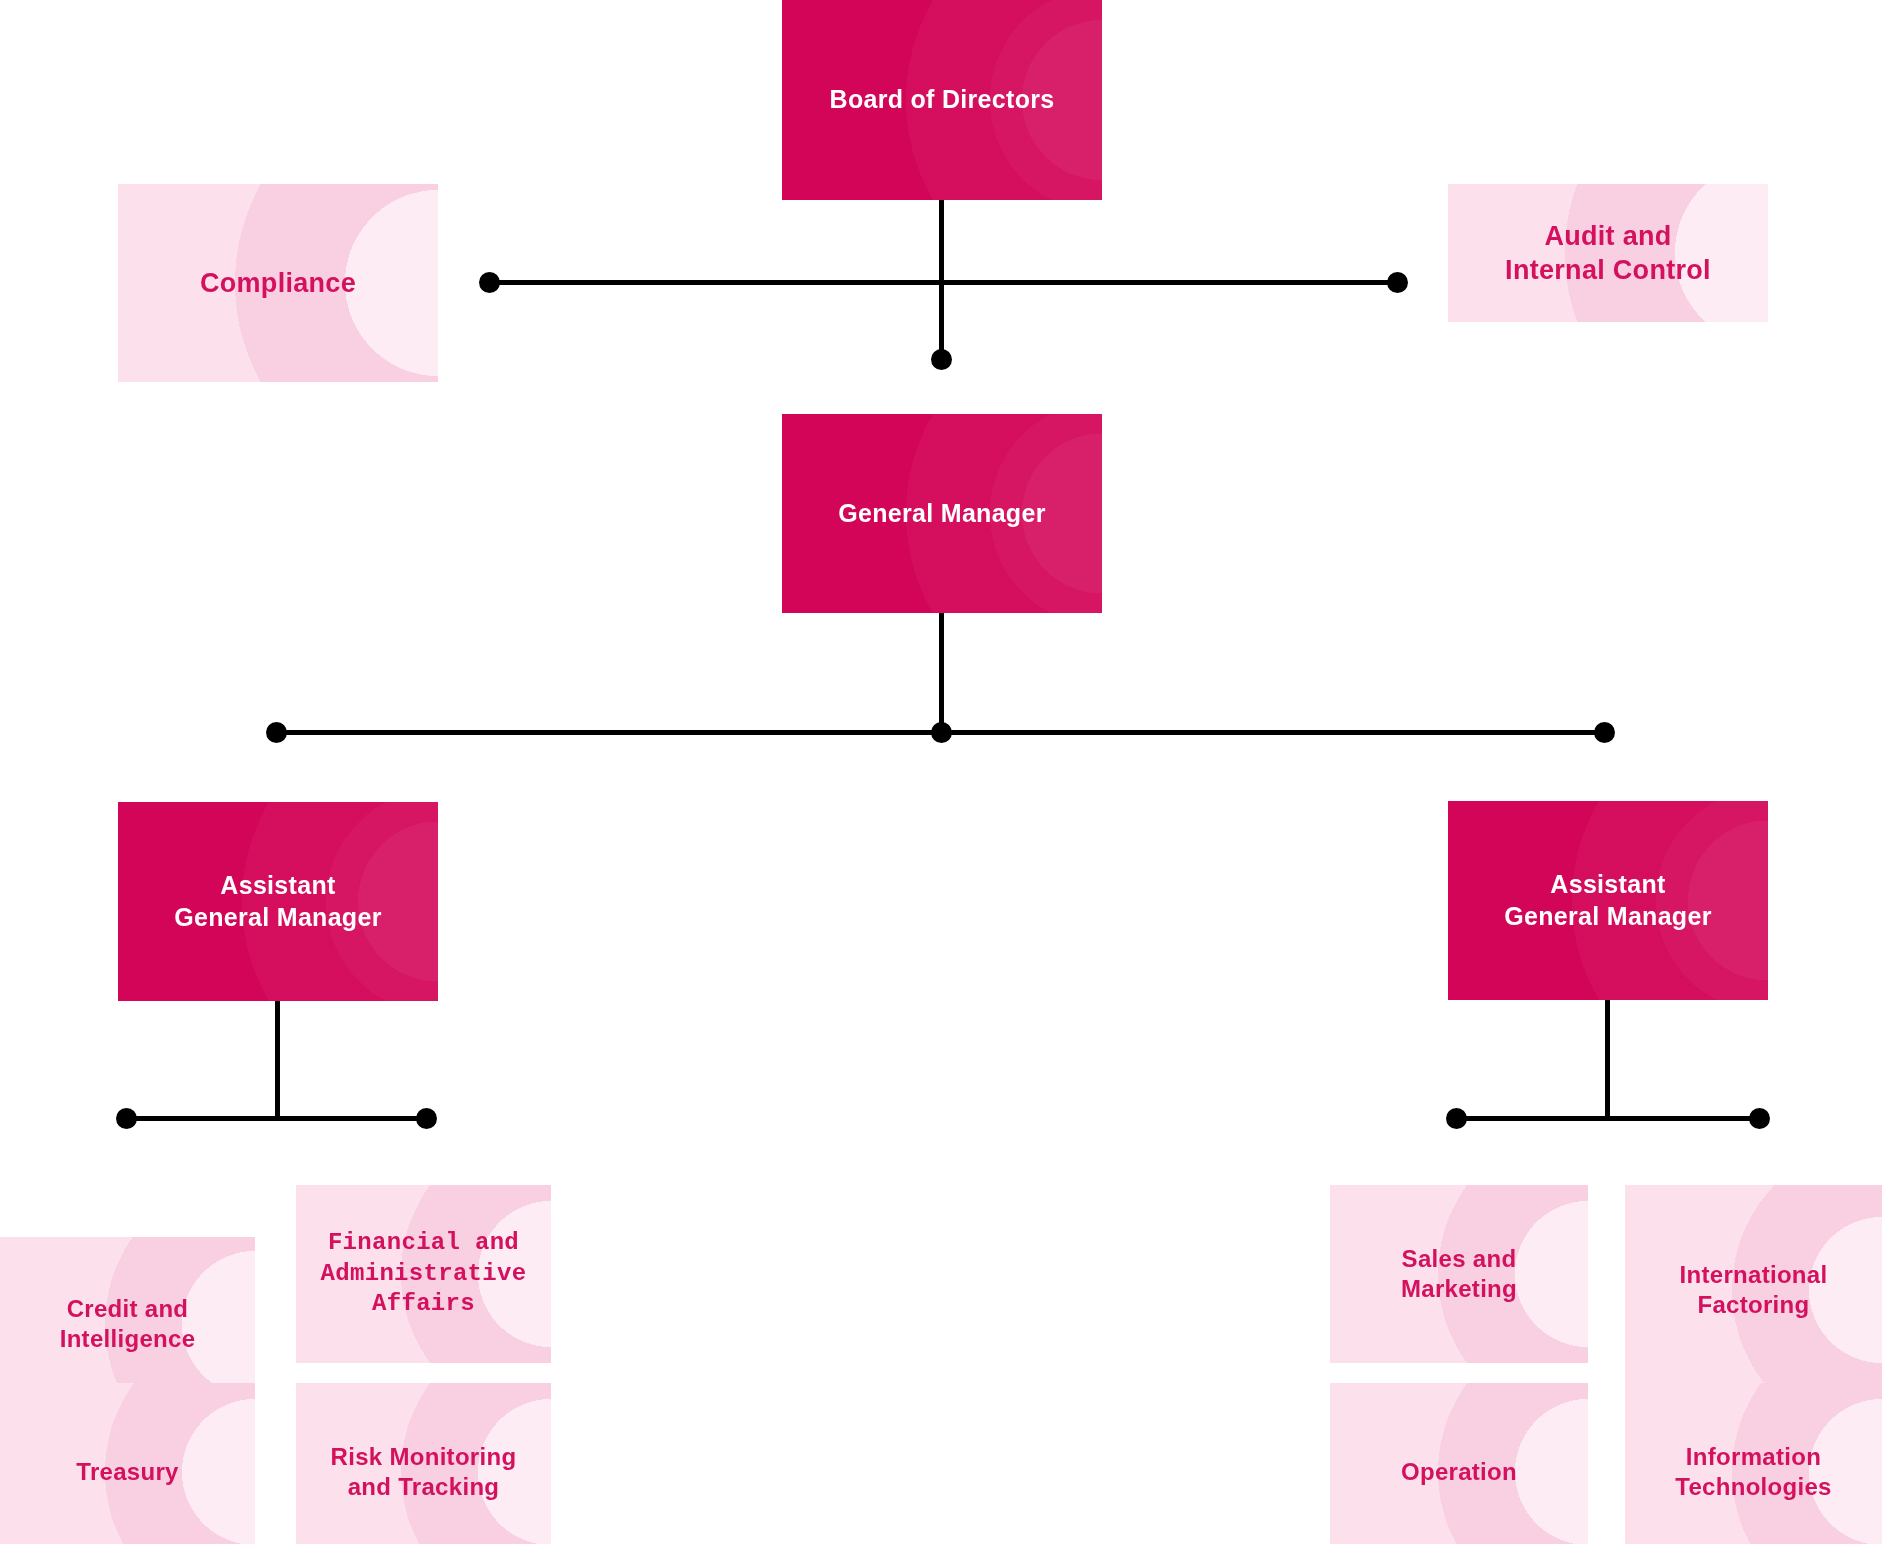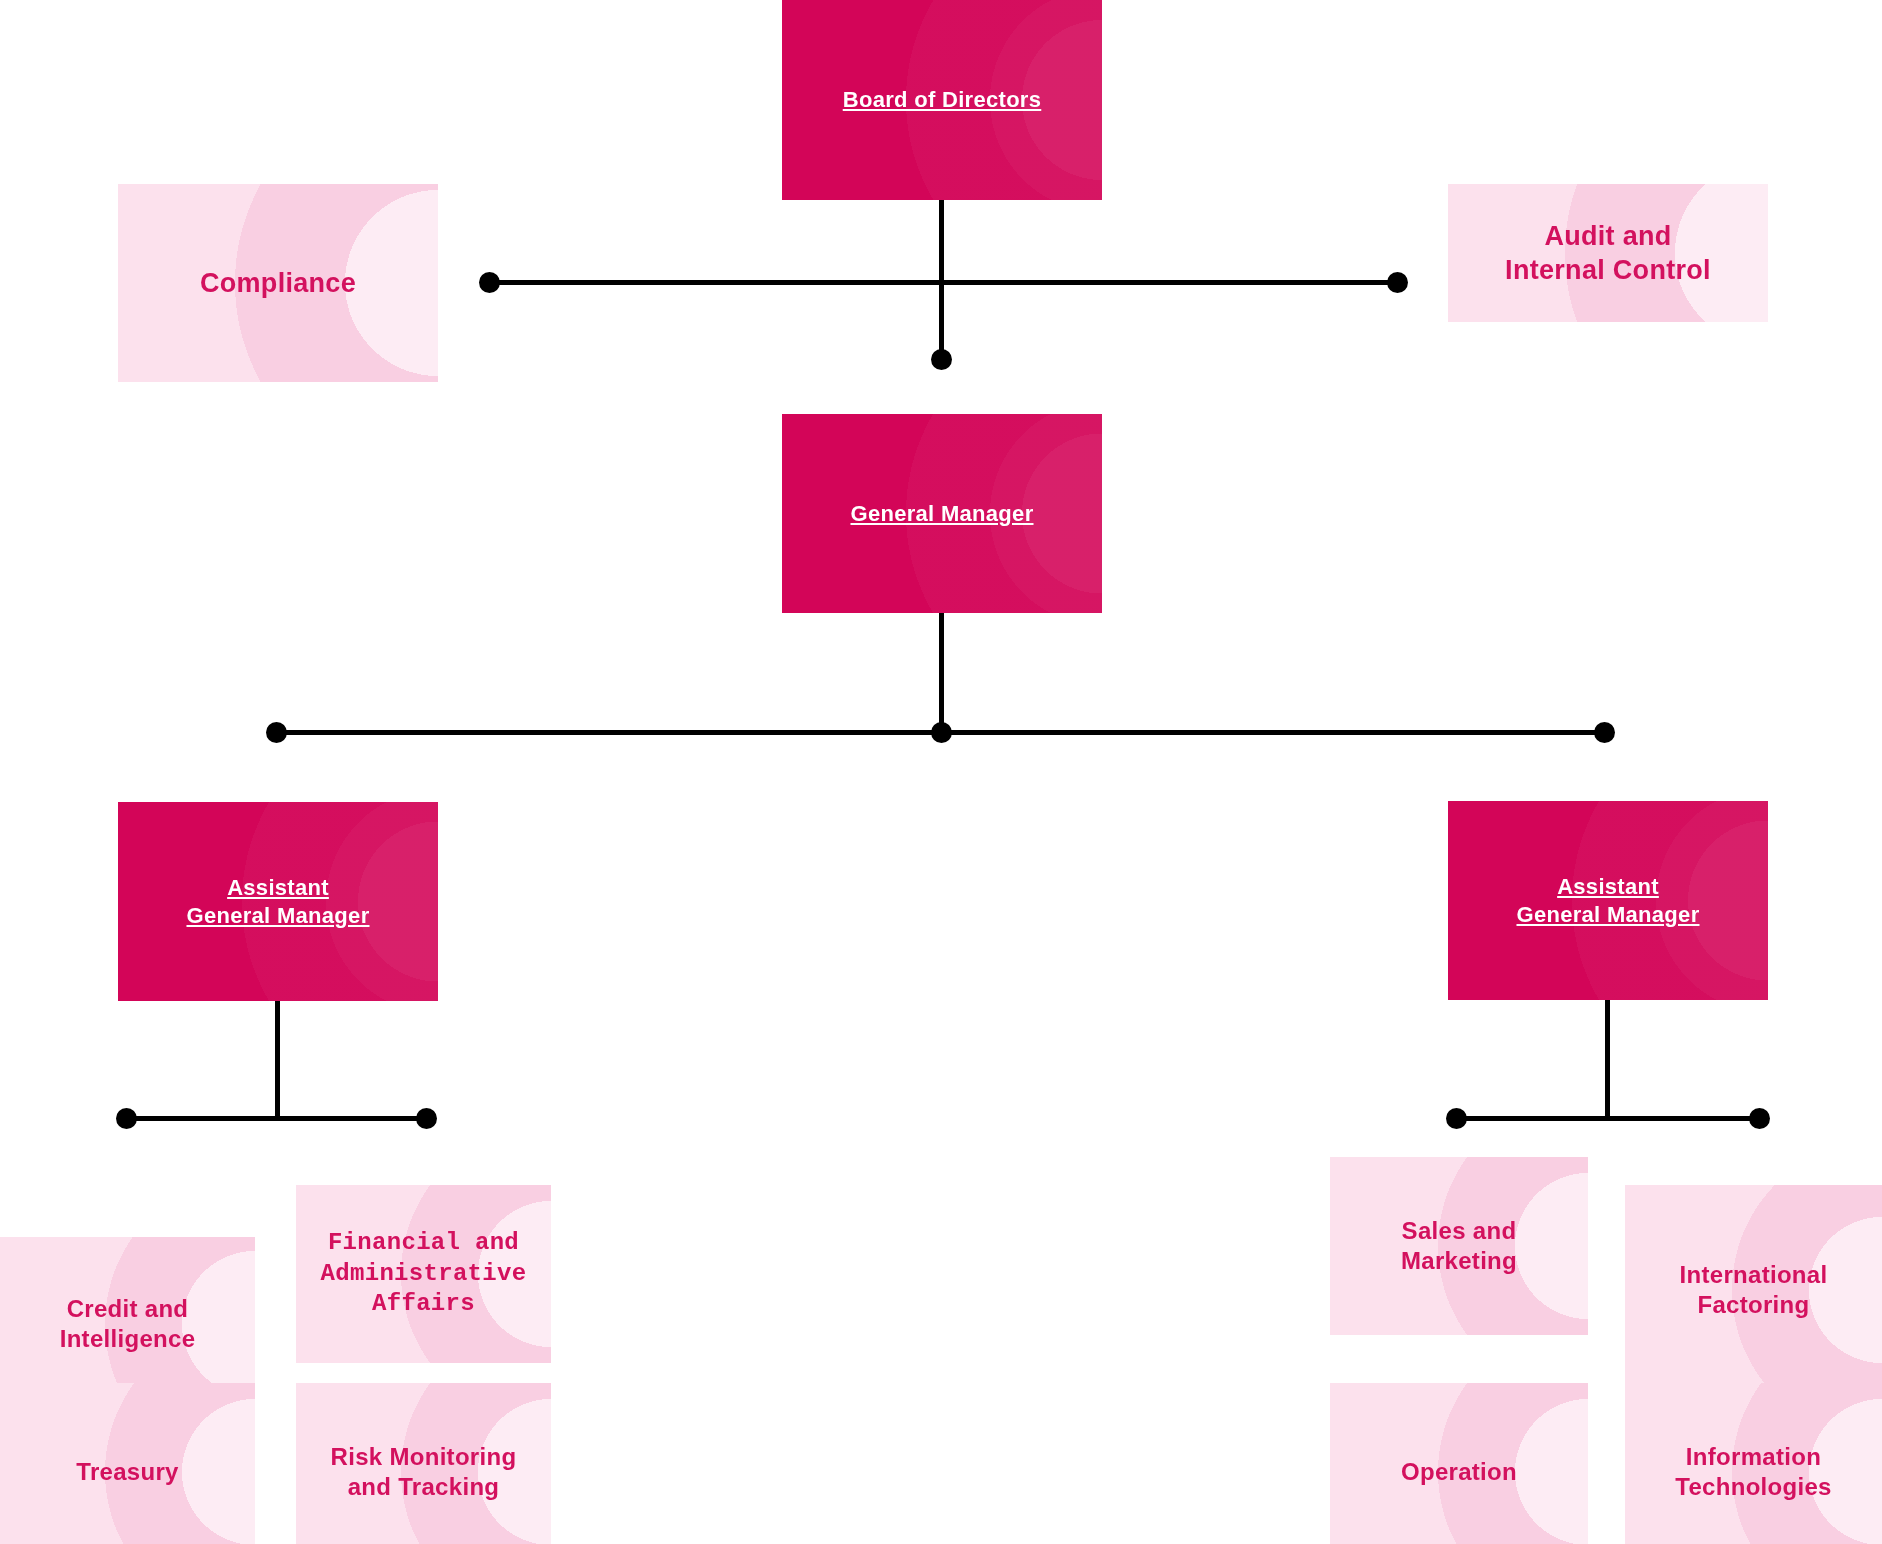--- a/index.html
+++ b/index.html
@@ -20,29 +20,28 @@
     font-weight: 700;
     letter-spacing: 0.3px;
   }
   .node .label {
     white-space: pre-line;
     line-height: 1.27;
   }
   
   .node--solid {
     color: #ffffff;
-    font-size: 22px;
+    font-size: 25px;
     background-image:
       radial-gradient(circle at 100% 50%,
         rgba(255,255,255,0.11) 0 80px,
         rgba(255,255,255,0.065) 80px 112px,
         rgba(255,255,255,0.035) 112px 196px,
         rgba(255,255,255,0) 196px);
     background-color: #D30558;
-    text-decoration: underline;
   }
   
   .node--tint {
     color: #D3115E;
     background-image:
       radial-gradient(circle at 100% 50%,
         var(--inner) 0 var(--r1),
         var(--band) var(--r1) var(--r2),
         var(--base) var(--r2));
     background-color: #FCE1ED;
@@ -128,21 +127,21 @@
 
   <div class="node node--tint node--tint-sm" style="left:0; top:1383px; width:255px; height:178px;">
     <span class="label">Treasury</span>
   </div>
 
   <div class="node node--tint node--tint-sm" style="left:296px; top:1383px; width:255px; height:178px;">
     <span class="label">Risk Monitoring
 and Tracking</span>
   </div>
 
-  <div class="node node--tint node--tint-sm" style="left:1330px; top:1157px; width:258px; height:178px;">
+  <div class="node node--tint node--tint-sm" style="left:1330px; top:1185px; width:258px; height:178px;">
     <span class="label">Sales and
 Marketing</span>
   </div>
 
   <div class="node node--tint node--tint-sm" style="left:1625px; top:1185px; width:257px; height:210px;">
     <span class="label">International
 Factoring</span>
   </div>
 
   <div class="node node--tint node--tint-sm" style="left:1330px; top:1383px; width:258px; height:178px;">

